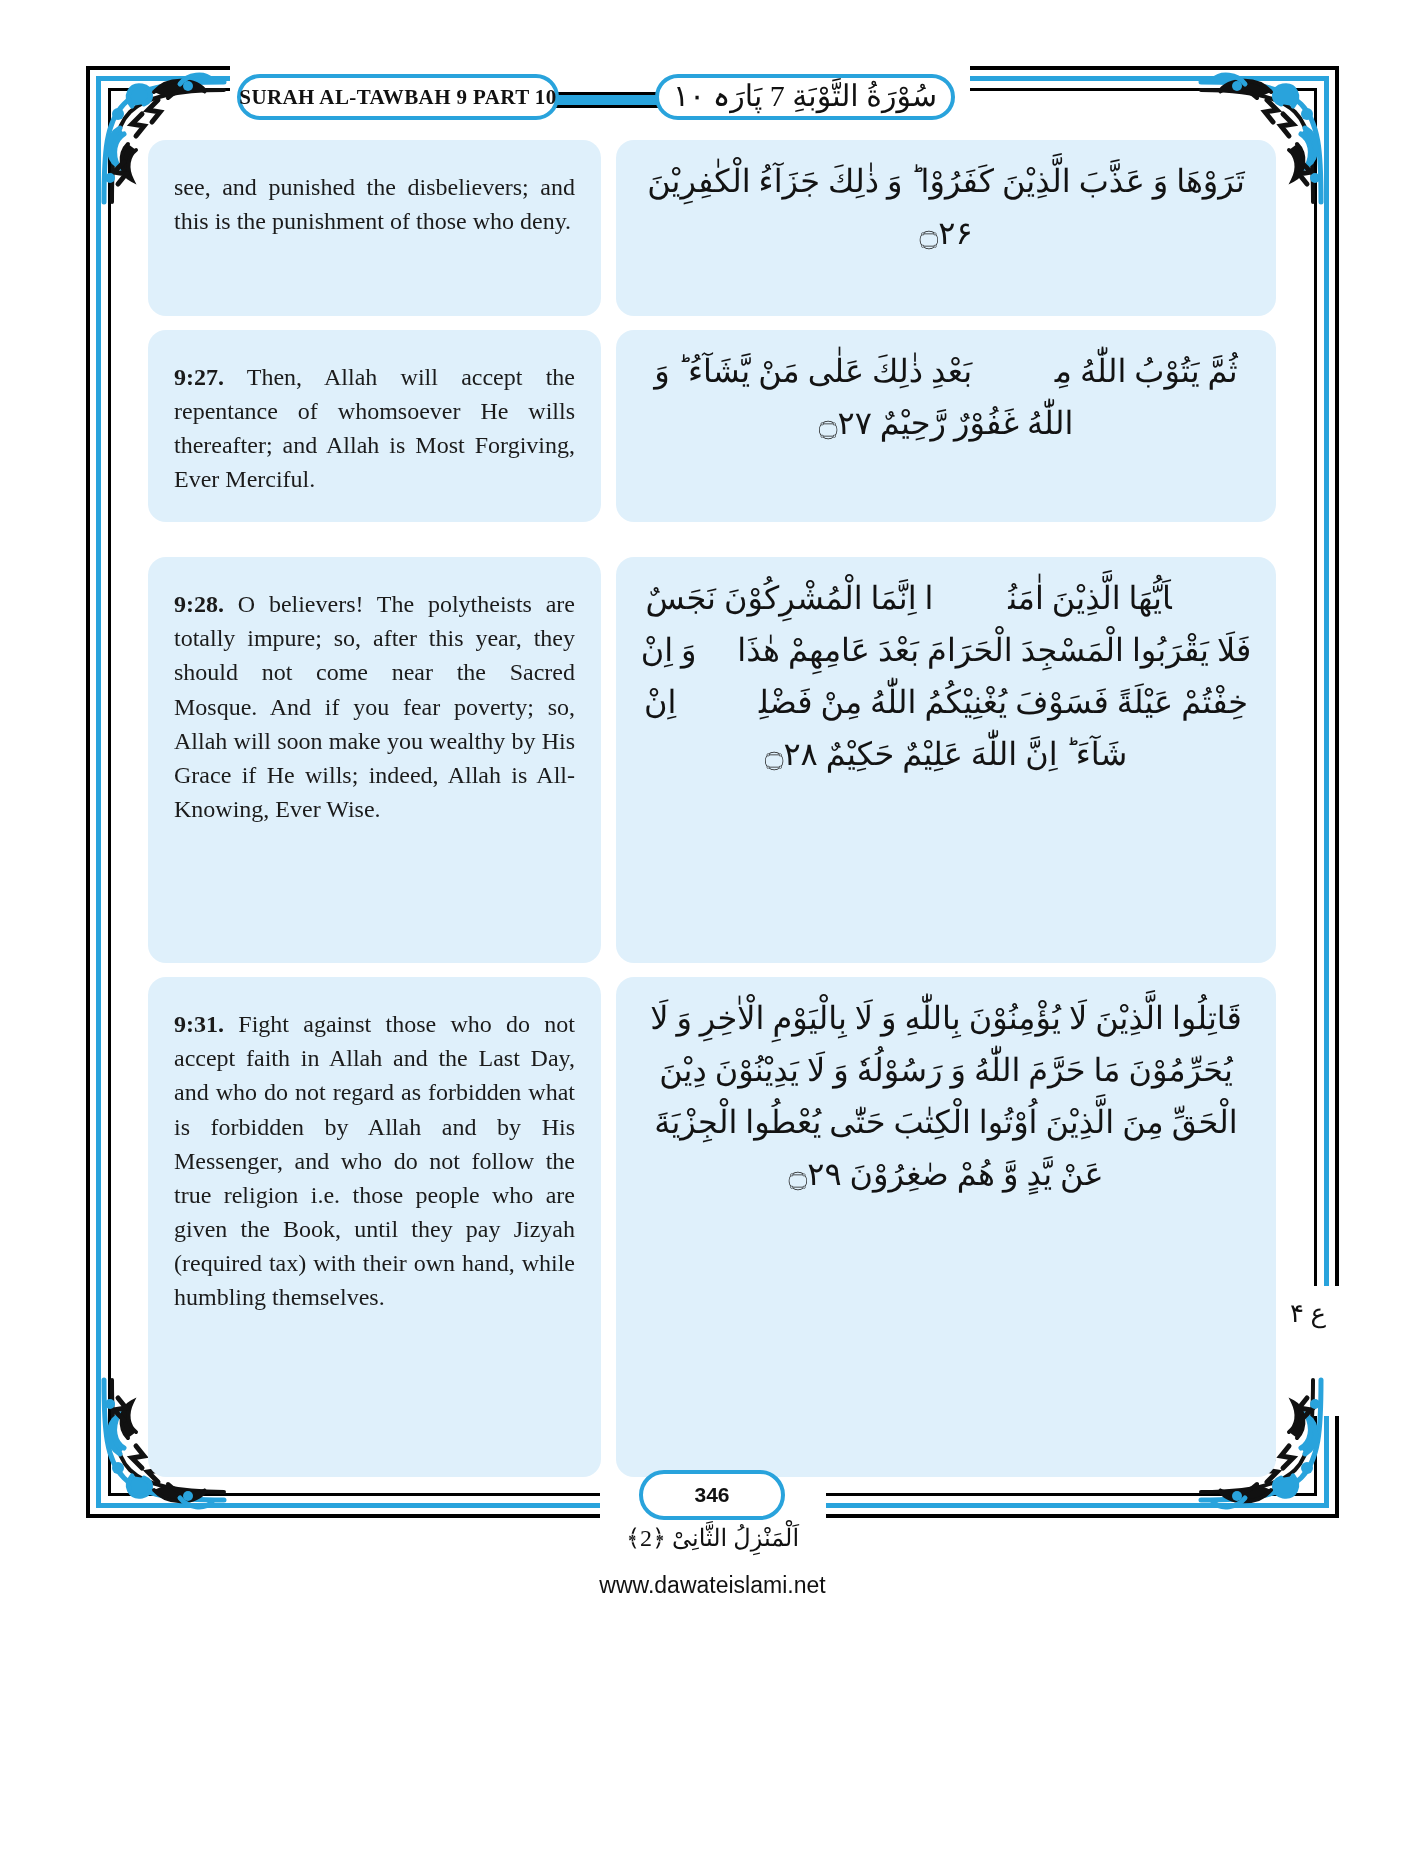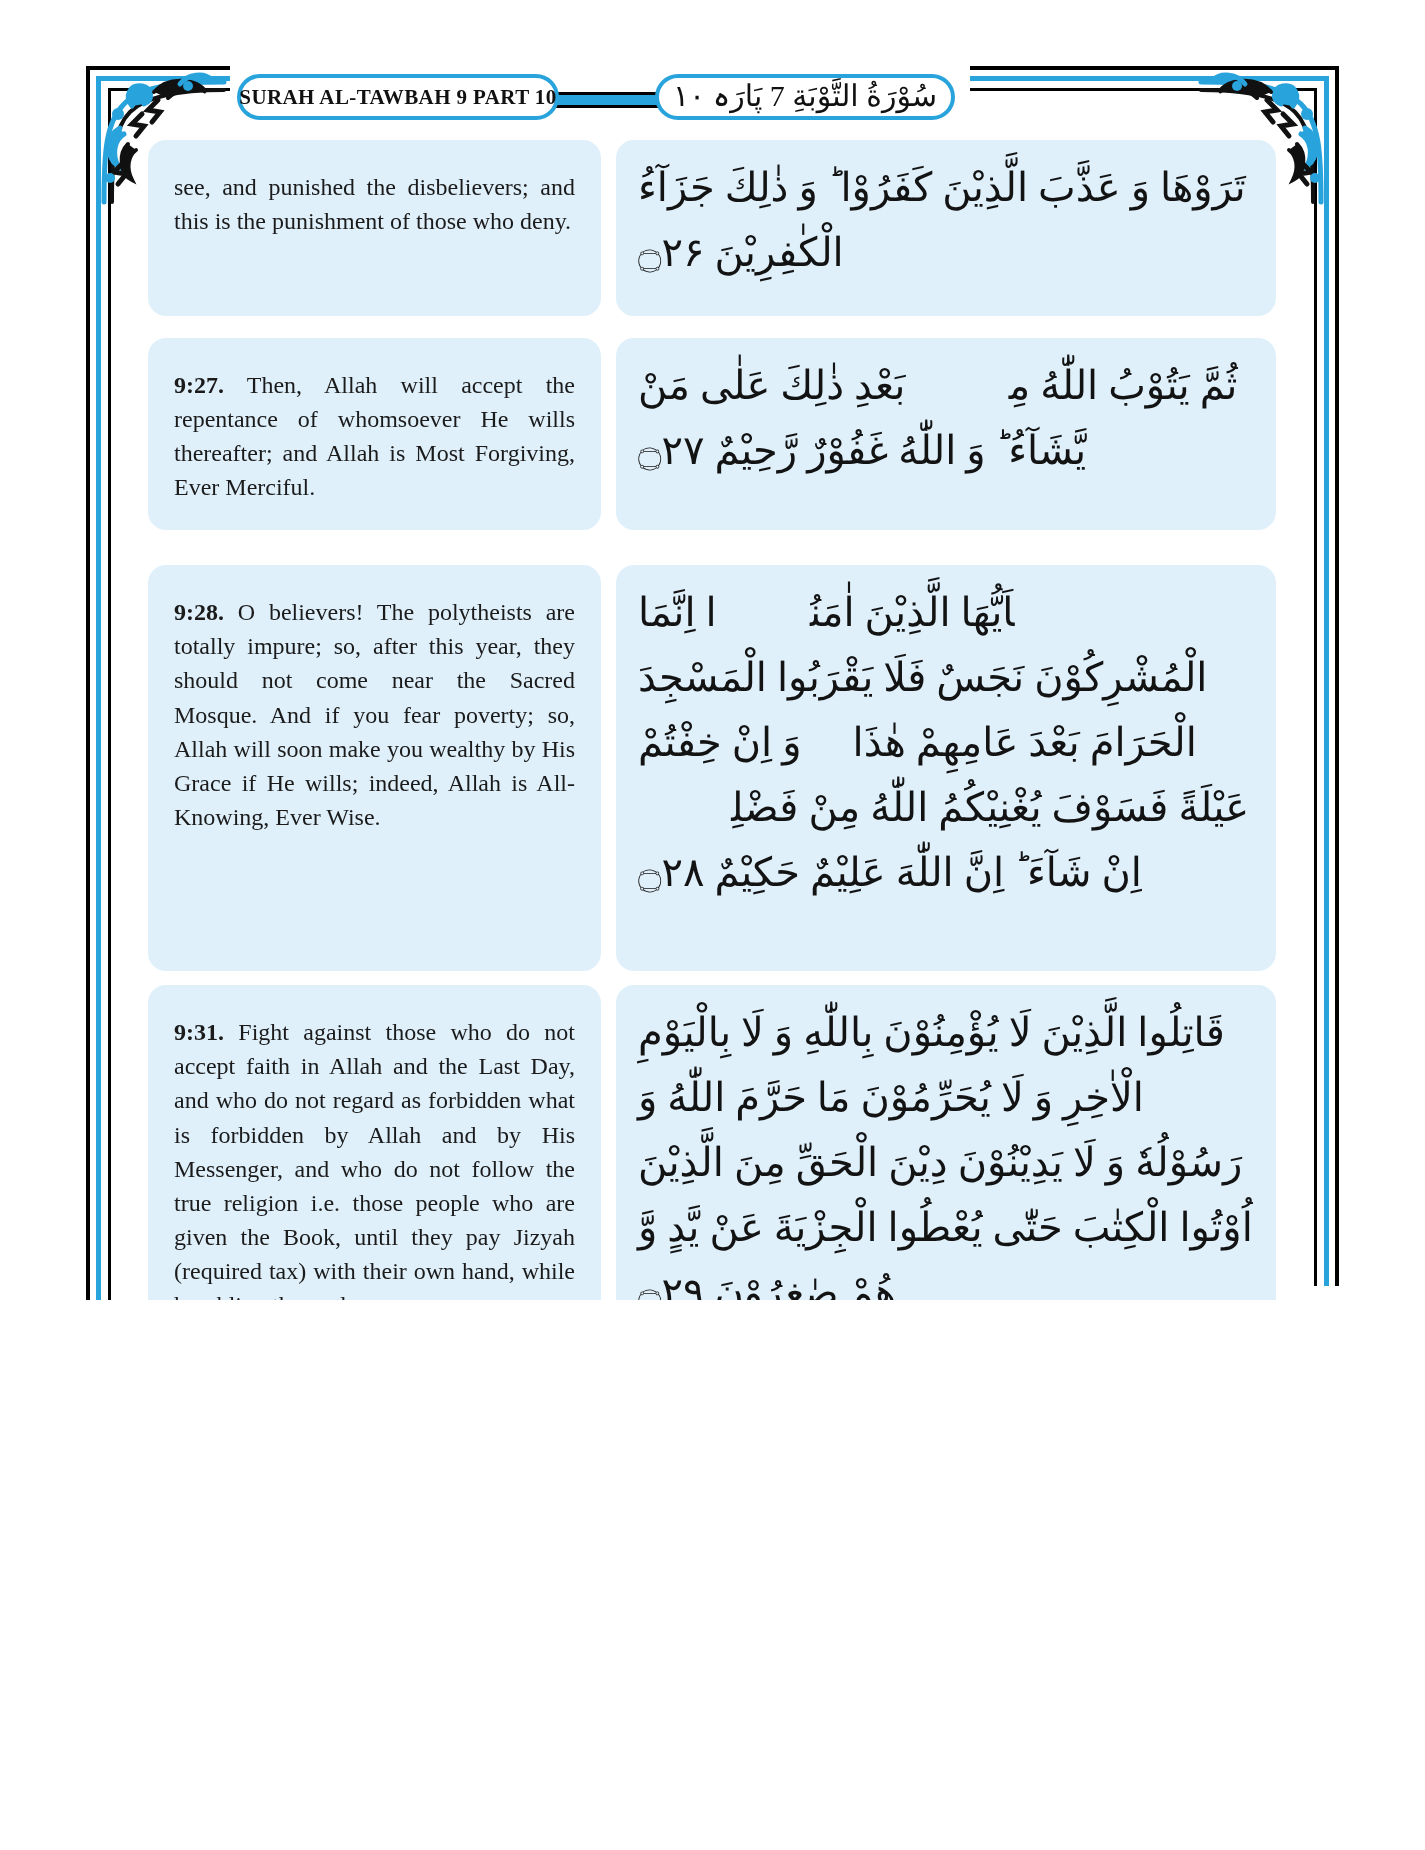--- a/index.html
+++ b/index.html
@@ -3,21 +3,21 @@
 <meta charset="utf-8">
 <style>
   html, body {
     margin: 0;
     padding: 0;
     background: #ffffff;
   }
   .page {
     position: relative;
     width: 1425px;
-    height: 1300px;
+    height: 1850px;
     background: #ffffff;
     overflow: hidden;
     font-family: "Liberation Serif", serif;
   }
 
   
   .frame-outer {
     position: absolute;
     left: 86px;
     top: 66px;
@@ -182,33 +182,33 @@
     color: #1b1b1b;
     text-align: justify;
     text-align-last: left;
     hyphens: none;
   }
   .cell-ar {
     width: 460px;
     flex: 1 1 auto;
     padding: 16px 22px 26px 22px;
     direction: rtl;
-    text-align: left;
+    text-align: center;
     color: #131313;
-    font-size: 40px;
+    font-size: 32px;
     line-height: 1.62;
     letter-spacing: -0.5px;
   }
   .vnum {
     font-weight: bold;
   }
 
   
   .row-1 .cell { min-height: 176px; }
-  .row-2 .cell { min-height: 172px; margin-top: 8px; }
+  .row-2 .cell { min-height: 172px; }
   .row-3 .cell { min-height: 406px; margin-top: 21px; }
   .row-4 .cell { min-height: 500px; }
 
   
   .ruku {
     position: absolute;
     left: 1286px;
     top: 1300px;
     width: 44px;
     text-align: center;

